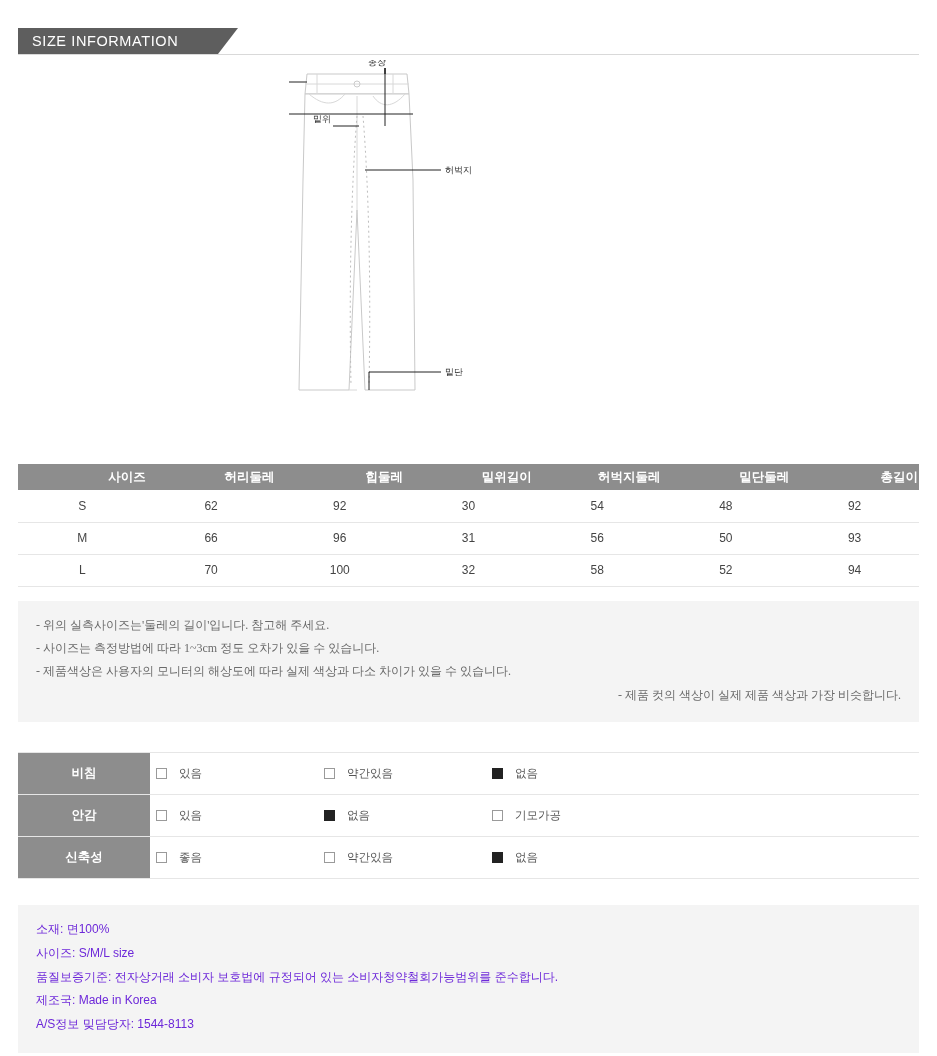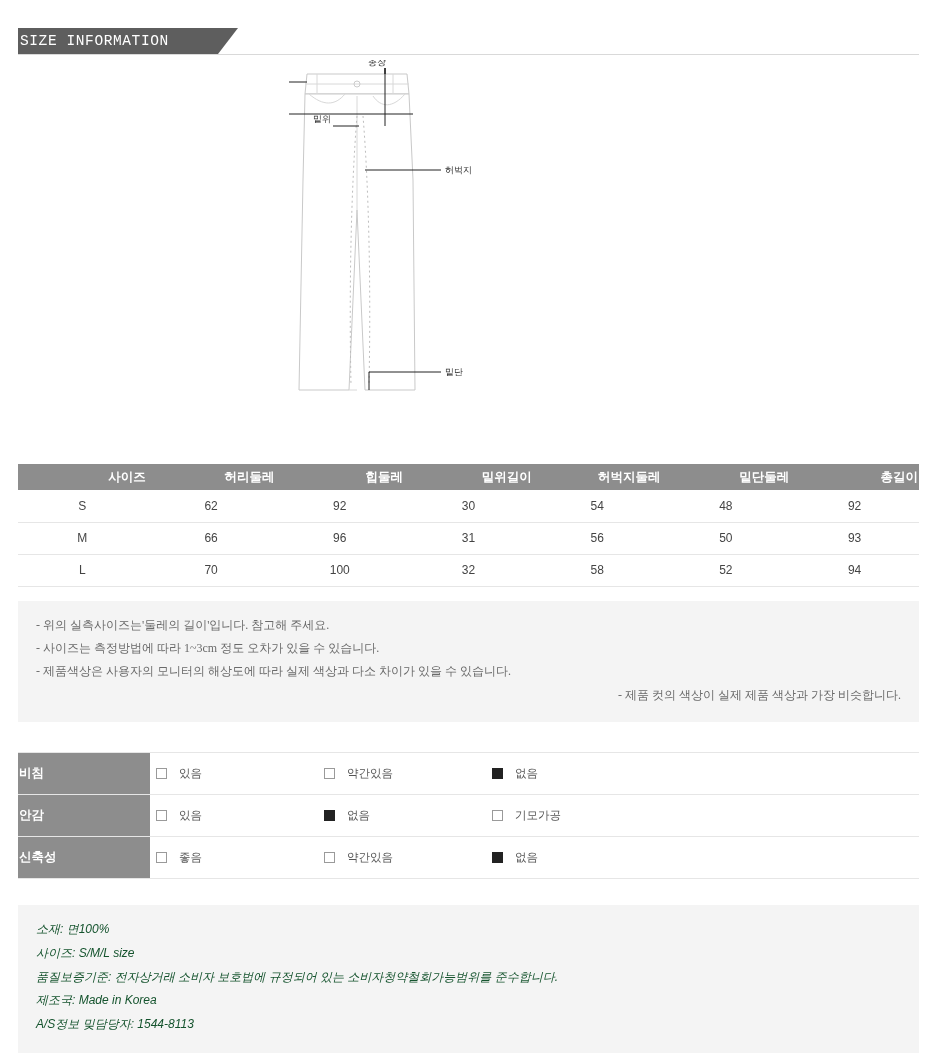--- a/index.html
+++ b/index.html
@@ -24,22 +24,21 @@
   }
   .header-bar {
     position: absolute;
     left: 18px;
     top: 14px;
     height: 26px;
     width: 200px;
     background: #5e5e5e;
     display: flex;
     align-items: center;
-    padding-left: 2px;
-    font-family: Liberation Mono, monospace;
+    padding-left: 14px;
   }
   .header-bar .title {
     color: #ffffff;
     font-size: 14.5px;
     letter-spacing: 0.6px;
   }
   .header-tri {
     position: absolute;
     left: 218px;
     top: 14px;
@@ -114,21 +113,21 @@
   }
   .prop-table tr { border-bottom: 1px solid #e6e6e6; }
   .prop-table tr:first-child { border-top: 1px solid #e6e6e6; }
   .prop-table th {
     width: 132px;
     background: #8d8d8d;
     color: #fff;
     font-size: 12.5px;
     font-weight: bold;
     height: 42px;
-    text-align: left;
+    text-align: center;
   }
   .prop-table td {
     height: 42px;
     padding-left: 6px;
   }
   .opt-row {
     display: flex;
     align-items: center;
   }
   .opt {
@@ -153,23 +152,22 @@
   
   .footer-info {
     width: 901px;
     margin: 26px auto 0 auto;
     background: #f4f4f4;
     padding: 16px 18px 20px 18px;
   }
   .footer-info p {
     margin: 0 0 7px 0;
     font-size: 12px;
-    color: #14532d;
+    color: #6d28d9;
     line-height: 1.4;
-    font-style: italic;
   }
   .footer-info p:last-child { margin-bottom: 0; }
 
   .lbl { font-size: 9px; fill: #333; font-family: "Liberation Sans", sans-serif; }
 </style>
 </head>
 <body>
 
 <div class="page">
 

